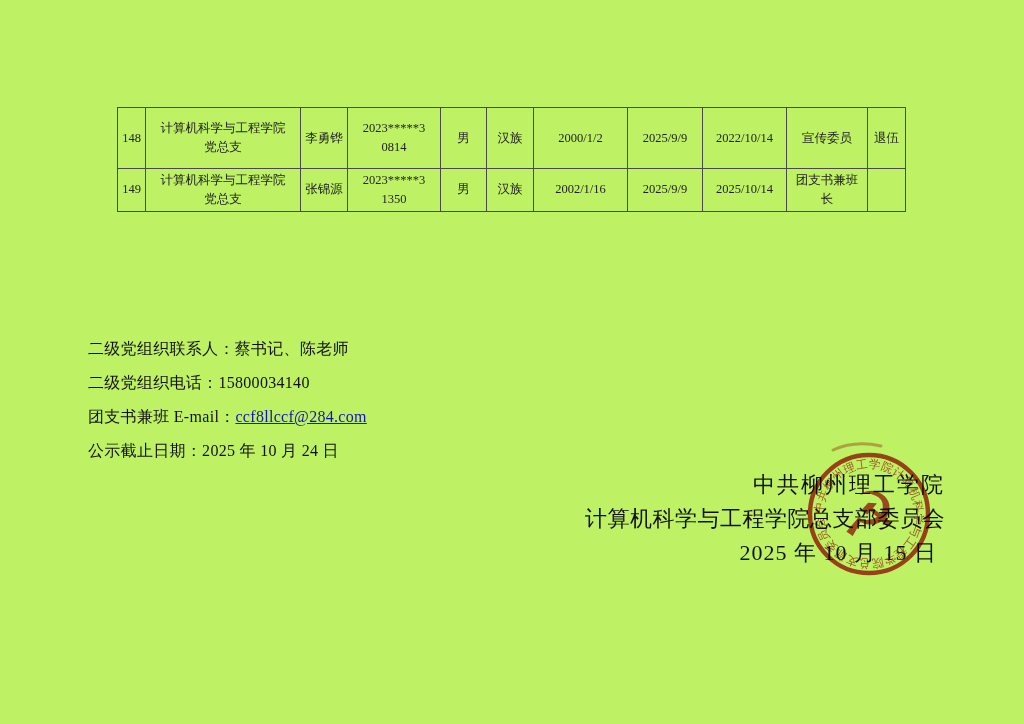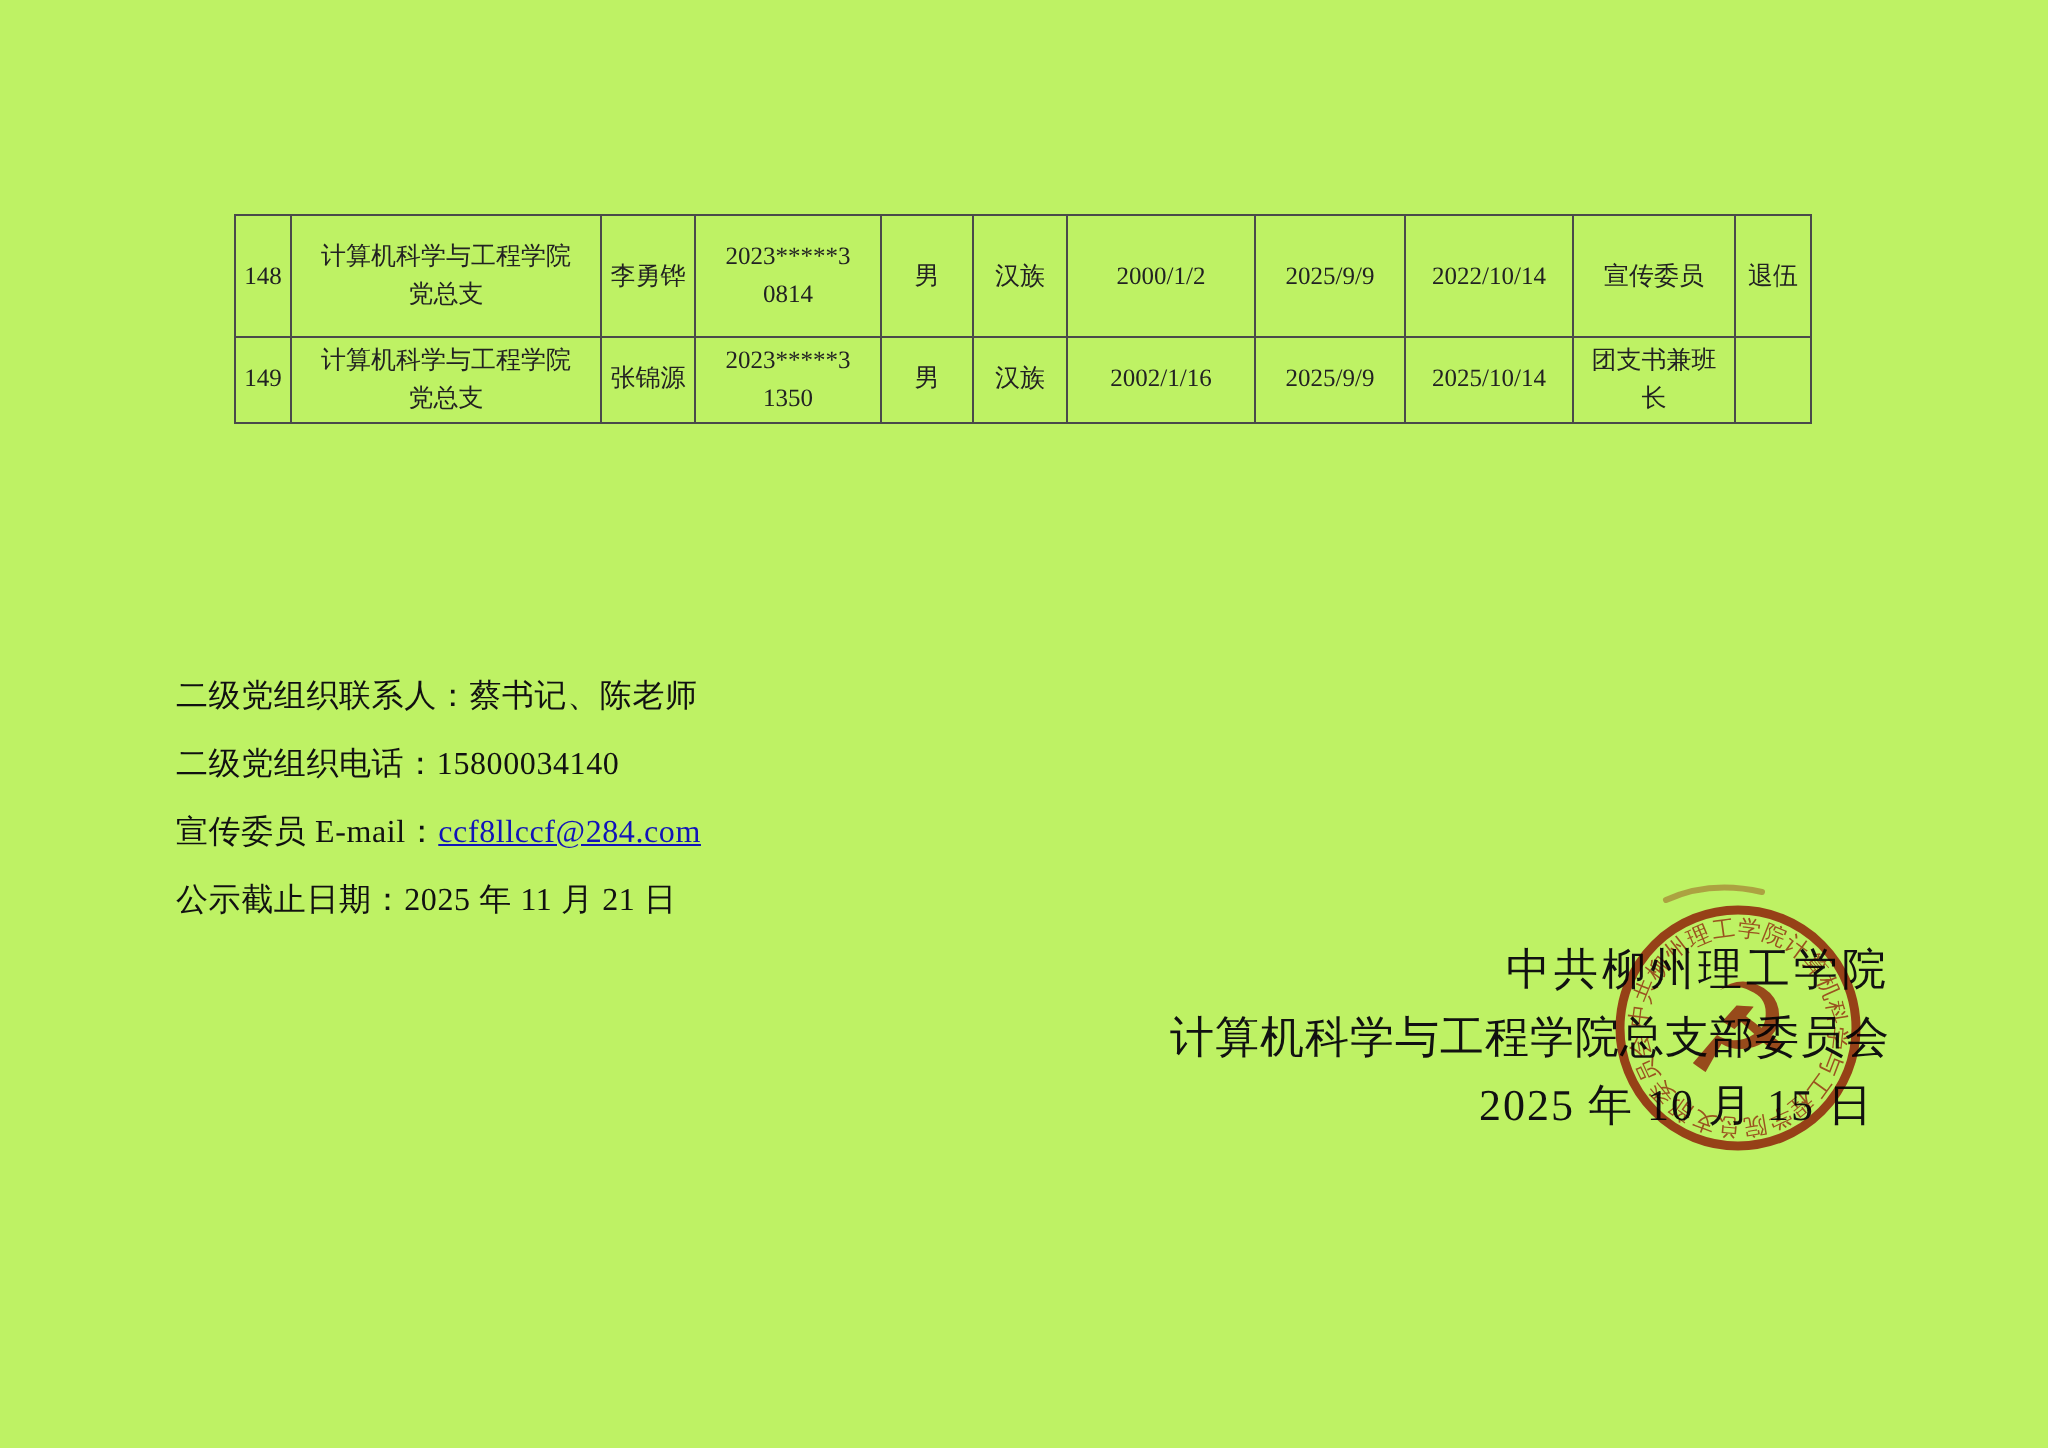--- a/index.html
+++ b/index.html
@@ -100,22 +100,22 @@
       <td>团支书兼班
 长</td>
       <td></td>
     </tr>
   </tbody>
     </table>
 
   <div class="contact">
     <div>二级党组织联系人：蔡书记、陈老师</div>
     <div>二级党组织电话：15800034140</div>
-    <div><span>宣传委员 E-mail：</span><a class="email-link">ccf8llccf@284.com</a></div>
-    <div>公示截止日期：2025 年 11 月 21 日</div>
+    <div><span>团支书兼班 E-mail：</span><a class="email-link">ccf8llccf@284.com</a></div>
+    <div>公示截止日期：2025 年 10 月 24 日</div>
   </div>
 
   <div class="signature">
     <div class="sig-line1">中共柳州理工学院</div>
     <div class="sig-line2">计算机科学与工程学院总支部委员会</div>
     <div class="sig-line3">2025 年 10 月 15 日</div>
   </div>
 
   <svg class="seal" viewBox="0 0 152 152">
 

